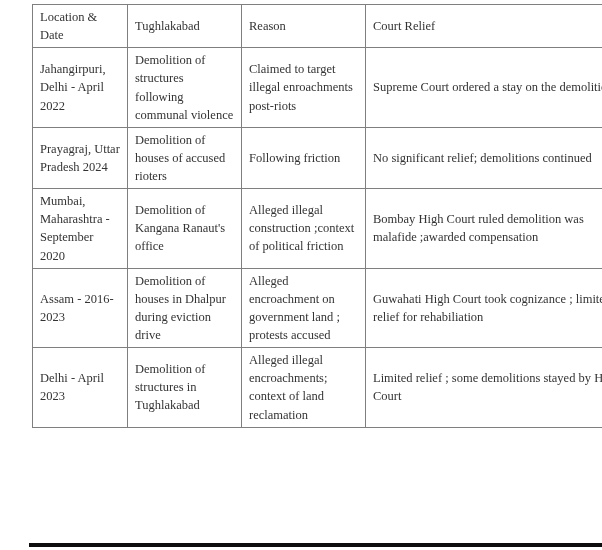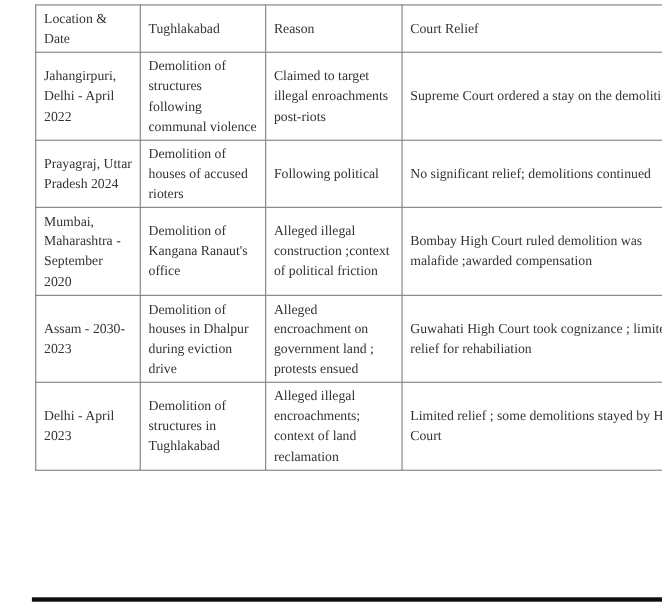--- a/index.html
+++ b/index.html
@@ -82,33 +82,33 @@
     <tbody>
       <tr>
         <td>Jahangirpuri, Delhi - April 2022</td>
         <td>Demolition of structures following communal violence</td>
         <td>Claimed to target illegal enroachments post-riots</td>
         <td>Supreme Court ordered a stay on the demolition</td>
       </tr>
       <tr>
         <td>Prayagraj, Uttar Pradesh 2024</td>
         <td>Demolition of houses of accused rioters</td>
-        <td>Following political</td>
+        <td>Following friction</td>
         <td>No significant relief; demolitions continued</td>
       </tr>
       <tr>
         <td>Mumbai, Maharashtra - September 2020</td>
         <td>Demolition of Kangana Ranaut's office</td>
         <td>Alleged illegal construction ;context of political friction</td>
         <td>Bombay High Court ruled demolition was malafide ;awarded compensation</td>
       </tr>
       <tr>
-        <td>Assam - 2030-2023</td>
+        <td>Assam - 2016-2023</td>
         <td>Demolition of houses in Dhalpur during eviction drive</td>
-        <td>Alleged encroachment on government land ; protests ensued</td>
+        <td>Alleged encroachment on government land ; protests accused</td>
         <td>Guwahati High Court took cognizance ; limited relief for rehabiliation</td>
       </tr>
       <tr>
         <td>Delhi - April 2023</td>
         <td>Demolition of structures in Tughlakabad</td>
         <td>Alleged illegal encroachments; context of land reclamation</td>
         <td>Limited relief ; some demolitions stayed by High Court</td>
       </tr>
 
     </tbody>

